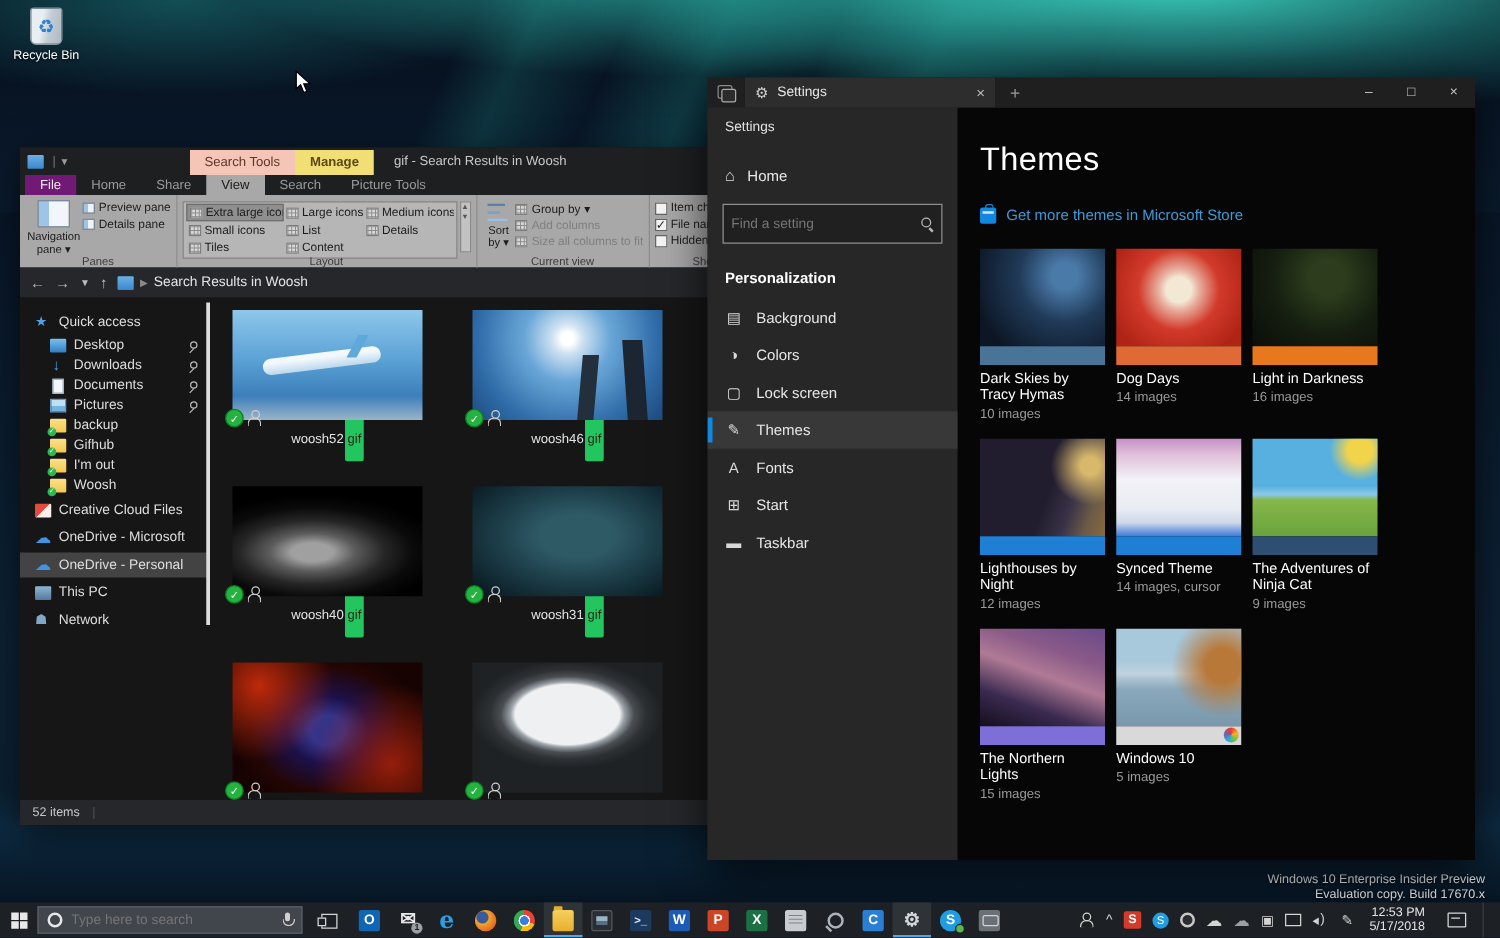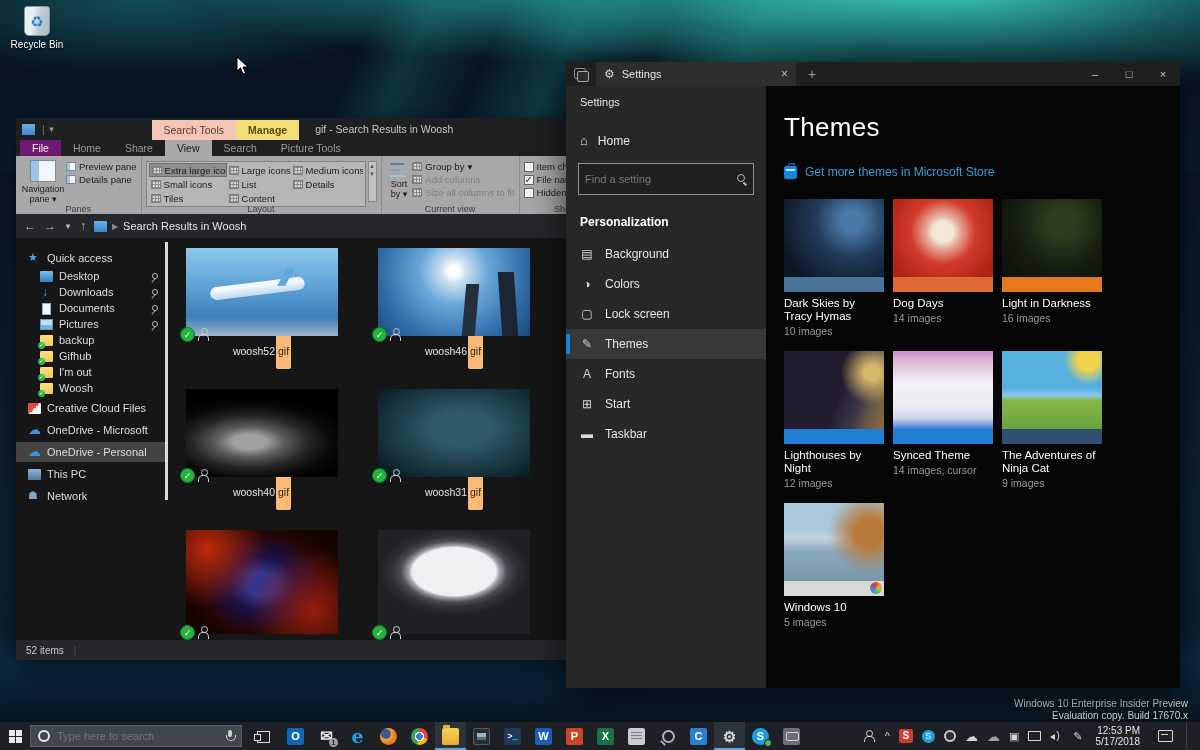--- a/index.html
+++ b/index.html
@@ -94,21 +94,21 @@
   .ex-files { flex:1; position:relative; padding:10px 0 0 18px; }
   .fgrid { display:grid; grid-template-columns:192px 192px; }
   .fcell { margin-bottom:32px; width:168px; }
   .fcell.tall .thumb { height:104px; }
   .thumb { width:152px; height:88px; position:relative; }
   .badge-sync { position:absolute; left:-6px; bottom:-6px; width:15px; height:15px; background:#23b33e; border:1px solid #0f7a24; border-radius:50%; color:#fff; font-size:9px; line-height:14px; text-align:center; }
   .badge-person { position:absolute; left:12px; bottom:-5px; width:12px; height:13px; }
   .badge-person::before { content:""; position:absolute; left:3px; top:0; width:5px; height:5px; border:1px solid #cfcfcf; border-radius:50%; }
   .badge-person::after { content:""; position:absolute; left:0; top:6px; width:9px; height:6px; border:1px solid #cfcfcf; border-bottom:none; border-radius:5px 5px 0 0; }
   .fname { margin-top:9px; text-align:center; font-size:10.5px; color:#e4e4e4; width:152px; }
-  .ext-chip { background:#fdba74; color:#2a2a1a; padding:12px 2px; border-radius:2px; margin-left:1px; }
+  .ext-chip { background:#22c55e; color:#2a2a1a; padding:12px 2px; border-radius:2px; margin-left:1px; }
   .t-52 { background:linear-gradient(180deg,#8ec7ea 0%,#5ba2d6 45%,#3c7fba 78%,#9ab4c8 100%); }
   .t-52::before { content:""; position:absolute; left:24px; top:34px; width:95px; height:13px; background:linear-gradient(180deg,#f2f8fc 30%,#bcd8ec); border-radius:7px; transform:rotate(-7deg); }
   .t-52::after { content:""; position:absolute; left:96px; top:20px; width:8px; height:18px; background:#5fa8da; transform:skewX(-28deg); }
   .t-46 { background:radial-gradient(circle at 50% 26%, #ffffff 0 5%, #cfe2f2 12%, #6aa7d8 34%, #2f6ca8 72%, #1d4a7e 100%); }
   .t-46::before { content:""; position:absolute; left:86px; bottom:0; width:13px; height:52px; background:#232f3c; transform:skewX(-5deg); }
   .t-46::after { content:""; position:absolute; right:14px; bottom:0; width:16px; height:64px; background:#1c2632; transform:skewX(4deg); }
   .t-40 { background:radial-gradient(ellipse 68% 52% at 42% 60%, #a0a0a0 0 16%, #5c5c5c 33%, #262626 56%, #0a0a0a 78%, #000 100%); }
   .t-31 { background:radial-gradient(ellipse at 55% 45%, #2e5a66 0 25%, #1c3d48 55%, #0d2129 85%, #081318 100%); }
   .t-33 { background:radial-gradient(circle at 14% 18%, rgba(198,44,12,.95), transparent 38%), radial-gradient(circle at 84% 78%, rgba(168,34,12,.85), transparent 42%), radial-gradient(ellipse 52% 62% at 50% 52%, #34348a 0 18%, #1c1048 42%, #230604 78%, #160302 100%); }
   .t-15 { background:radial-gradient(ellipse 50% 42% at 50% 40%, #eef0f2 0 55%, #9aa2a8 60%, #4a4e52 70%, #2e3134 82%, #1f2224 100%); }
@@ -577,20 +577,26 @@
             <div class="tname">Synced Theme</div>
             <div class="tcount">14 images, cursor</div>
           </div>
           <div class="tcard">
             <div class="timg th-ninjacat"></div>
             <div class="taccent" style="background: rgb(47, 79, 114);"></div>
             <div class="tname">The Adventures of Ninja Cat</div>
             <div class="tcount">9 images</div>
           </div>
           <div class="tcard">
+            <div class="timg th-northern"></div>
+            <div class="taccent" style="background: rgb(126, 111, 216);"></div>
+            <div class="tname">The Northern Lights</div>
+            <div class="tcount">15 images</div>
+          </div>
+          <div class="tcard">
             <div class="timg th-win10"></div>
             <div class="taccent" style="background: rgb(217, 217, 217);">
                 <span class="colorwheel"></span>
               </div>
             <div class="tname">Windows 10</div>
             <div class="tcount">5 images</div>
           </div>
         </div>
       </div>
     </div>

